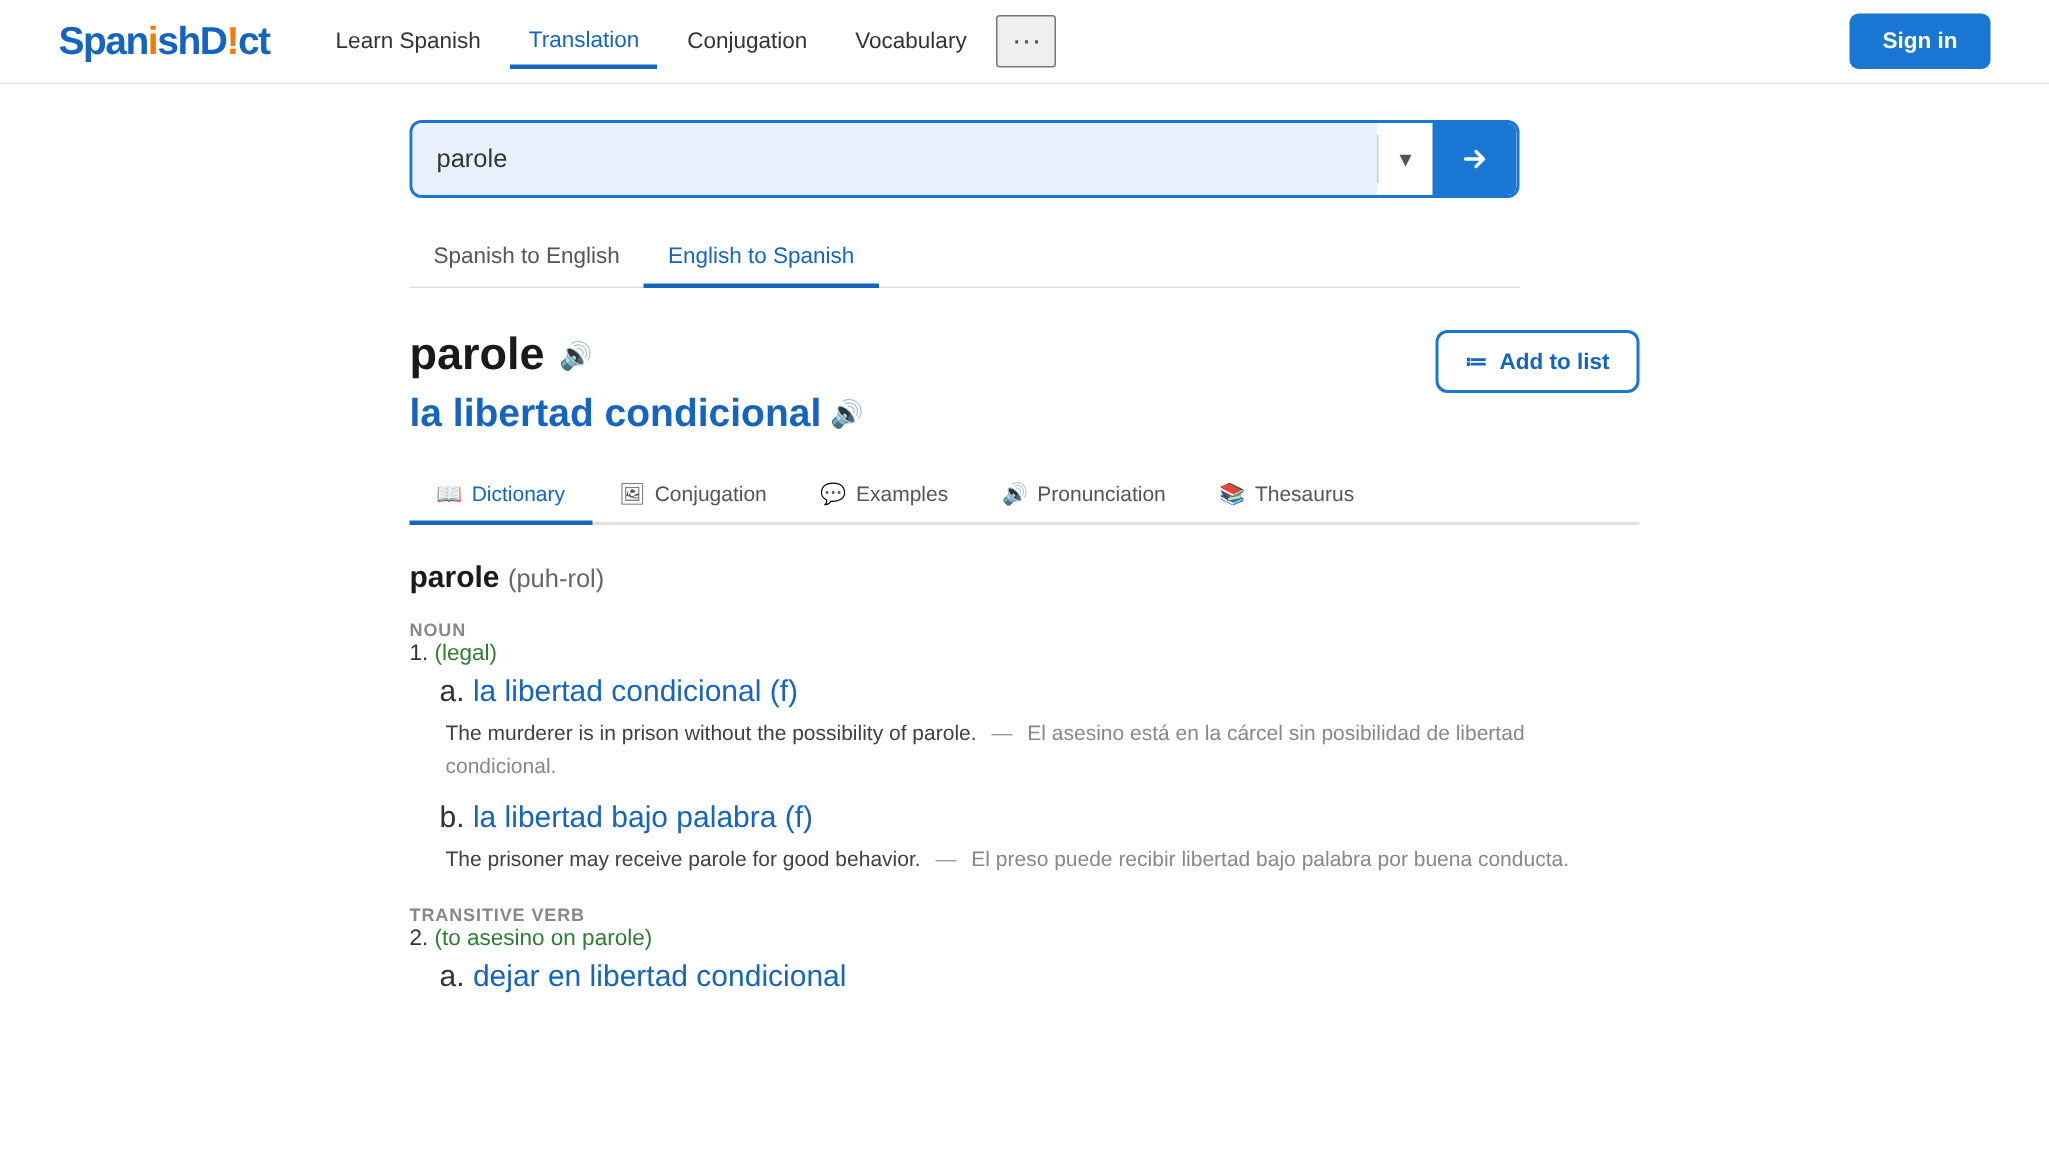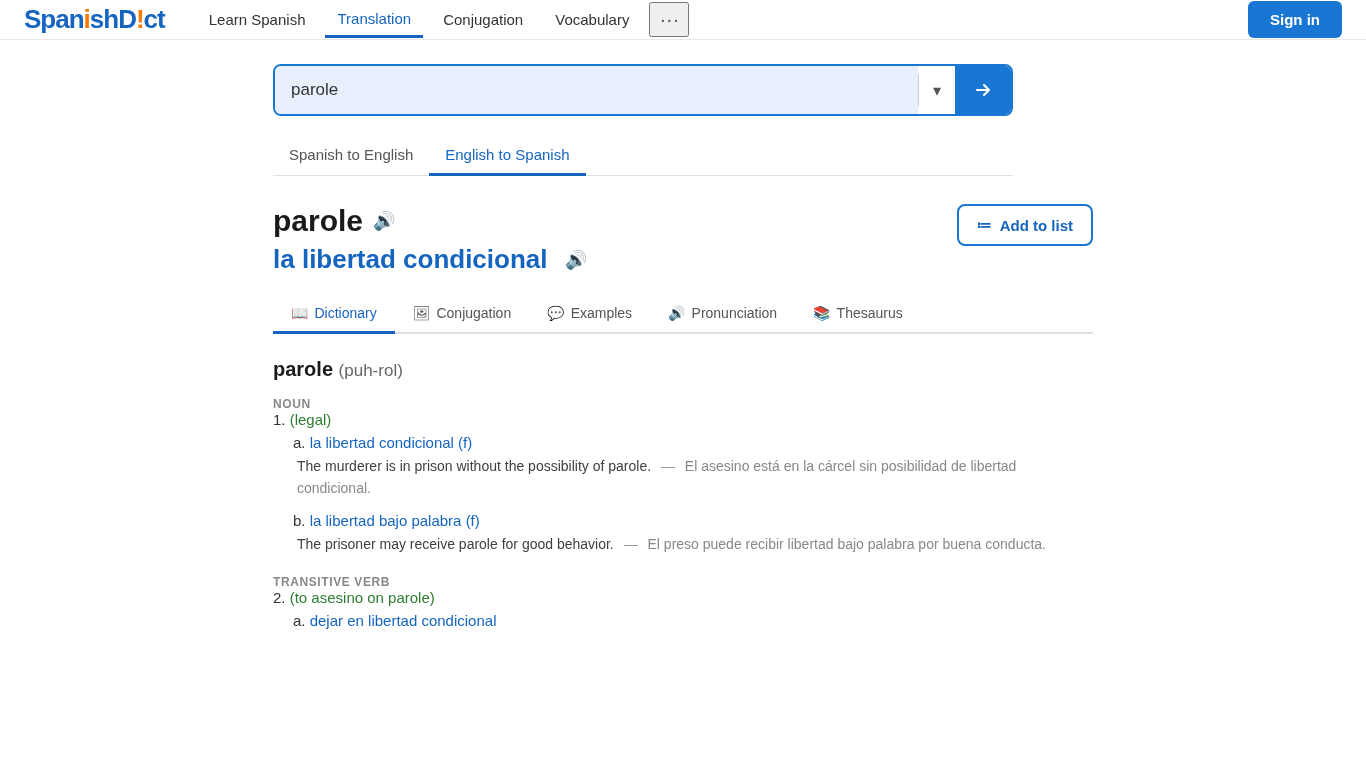--- a/index.html
+++ b/index.html
@@ -2,22 +2,22 @@
 <html><head>
   <meta charset="utf-8">
   <style>
     * { box-sizing: border-box; margin: 0; padding: 0; }
     body { font-family: 'Helvetica Neue', Arial, sans-serif; font-size: 16px; color: #333; background: #fff; }
 
     
     .header {
       display: flex;
       align-items: center;
-      padding: 0 24px;
-      height: 40px;
+      padding: 0 39px;
+      height: 56px;
       border-bottom: 1px solid #e8e8e8;
       background: #fff;
     }
     .logo {
       font-size: 26px;
       font-weight: 900;
       color: #1565c0;
       letter-spacing: -1px;
       margin-right: 32px;
       text-decoration: none;
@@ -160,21 +160,21 @@
       color: #777;
       font-size: 18px;
       cursor: pointer;
     }
     .translation-title {
       font-size: 26px;
       font-weight: 600;
       color: #1565c0;
       display: flex;
       align-items: center;
-      gap: 18px;
+      gap: 6px;
       margin-top: 6px;
     }
     .add-to-list-btn {
       border: 2px solid #1976d2;
       background: #fff;
       color: #1565c0;
       padding: 10px 18px;
       border-radius: 8px;
       font-size: 15px;
       font-weight: 600;
@@ -245,21 +245,21 @@
       margin-bottom: 6px;
     }
     .sense-context {
       color: #2e7d32;
     }
     .sub-sense {
       margin-left: 20px;
       margin-bottom: 12px;
     }
     .sub-sense-label {
-      font-size: 15px;
+      font-size: 20px;
       color: #333;
       margin-bottom: 4px;
     }
     .sub-sense-translation {
       color: #1565c0;
       font-weight: 500;
     }
     .example-sentence {
       font-size: 14px;
       color: #444;

